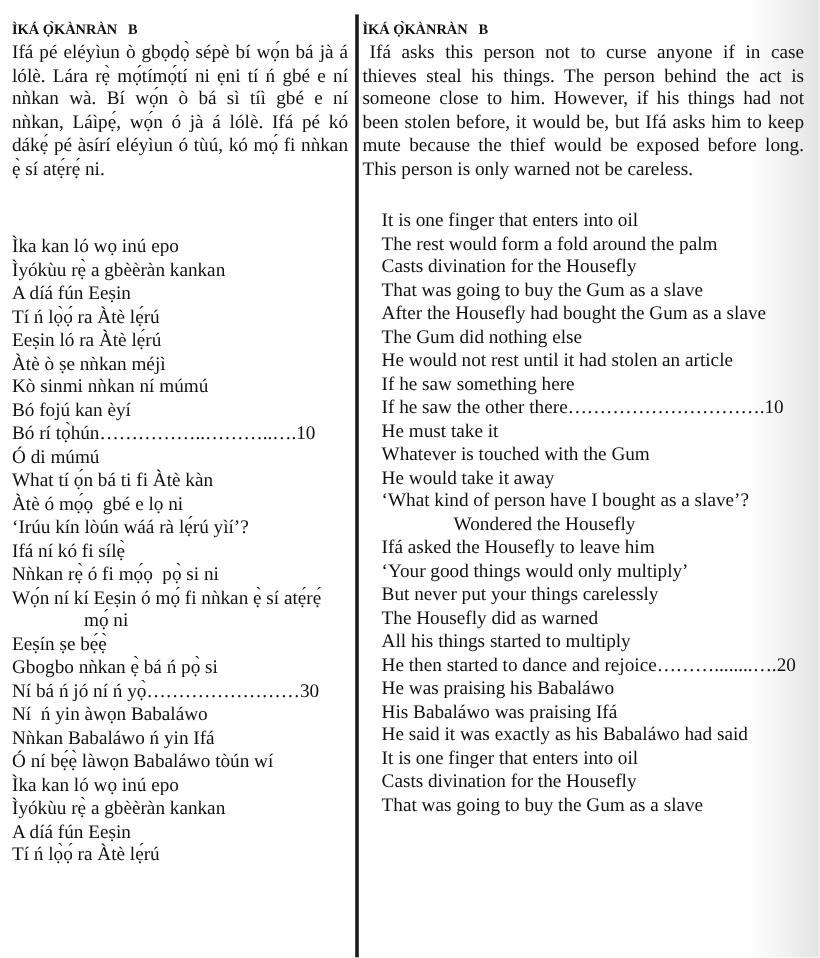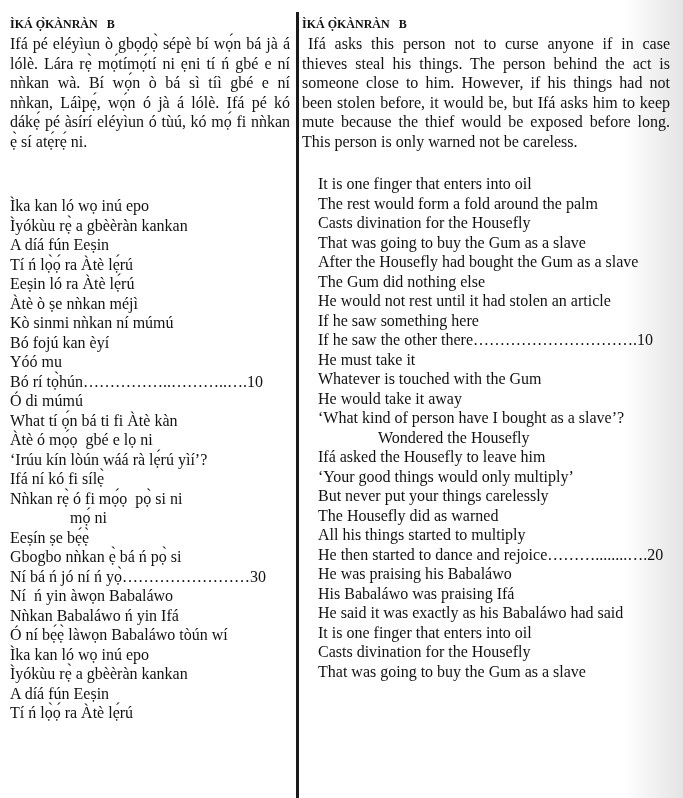--- a/index.html
+++ b/index.html
@@ -106,28 +106,28 @@
 
 <ul class="verses verses-left" id="verses-left">
     <li class="verse">Ìka kan ló wọ inú epo</li>
     <li class="verse">Ìyókùu rẹ̀ a gbèèràn kankan</li>
     <li class="verse">A díá fún Eeṣin</li>
     <li class="verse">Tí ń lọ̀ọ́ ra Àtè lẹ́rú</li>
     <li class="verse">Eeṣin ló ra Àtè lẹ́rú</li>
     <li class="verse">Àtè ò ṣe nǹkan méjì</li>
     <li class="verse">Kò sinmi nǹkan ní múmú</li>
     <li class="verse">Bó fojú kan èyí</li>
-    <li class="verse">Yóó mu</li>
     <li class="verse">Bó rí tọ̀hún……………..………..….10</li>
     <li class="verse">Ó di múmú</li>
     <li class="verse">What tí ọ́n bá ti fi Àtè kàn</li>
     <li class="verse">Àtè ó mọ́ọ  gbé e lọ ni</li>
     <li class="verse">‘Irúu kín lòún wáá rà lẹ́rú yìí’?</li>
     <li class="verse">Ifá ní kó fi sílẹ̀</li>
     <li class="verse">Nǹkan rẹ̀ ó fi mọ́ọ  pọ̀ si ni</li>
+    <li class="verse">Wọ́n ní kí Eeṣin ó mọ́ fi nǹkan ẹ̀ sí atẹ́rẹ́</li>
     <li class="verse indent">mọ́ ni</li>
     <li class="verse">Eeṣín ṣe bẹ́ẹ̀</li>
     <li class="verse">Gbogbo nǹkan ẹ̀ bá ń pọ̀ si</li>
     <li class="verse">Ní bá ń jó ní ń yọ̀……………………30</li>
     <li class="verse">Ní  ń yin àwọn Babaláwo</li>
     <li class="verse">Nǹkan Babaláwo ń yin Ifá</li>
     <li class="verse">Ó ní bẹ́ẹ̀ làwọn Babaláwo tòún wí</li>
     <li class="verse">Ìka kan ló wọ inú epo</li>
     <li class="verse">Ìyókùu rẹ̀ a gbèèràn kankan</li>
     <li class="verse">A díá fún Eeṣin</li>

